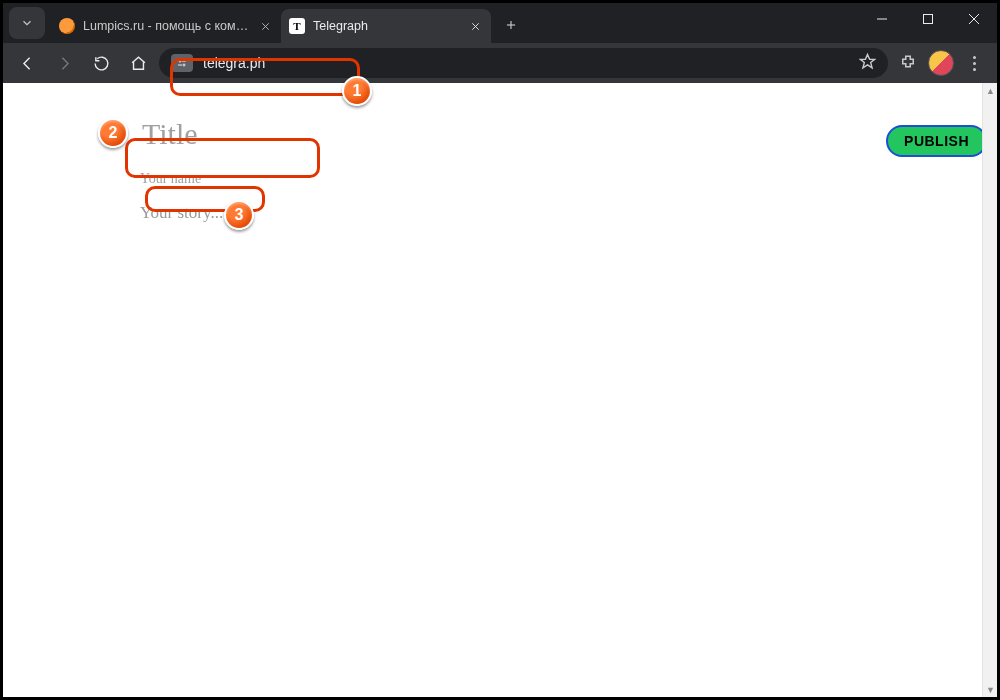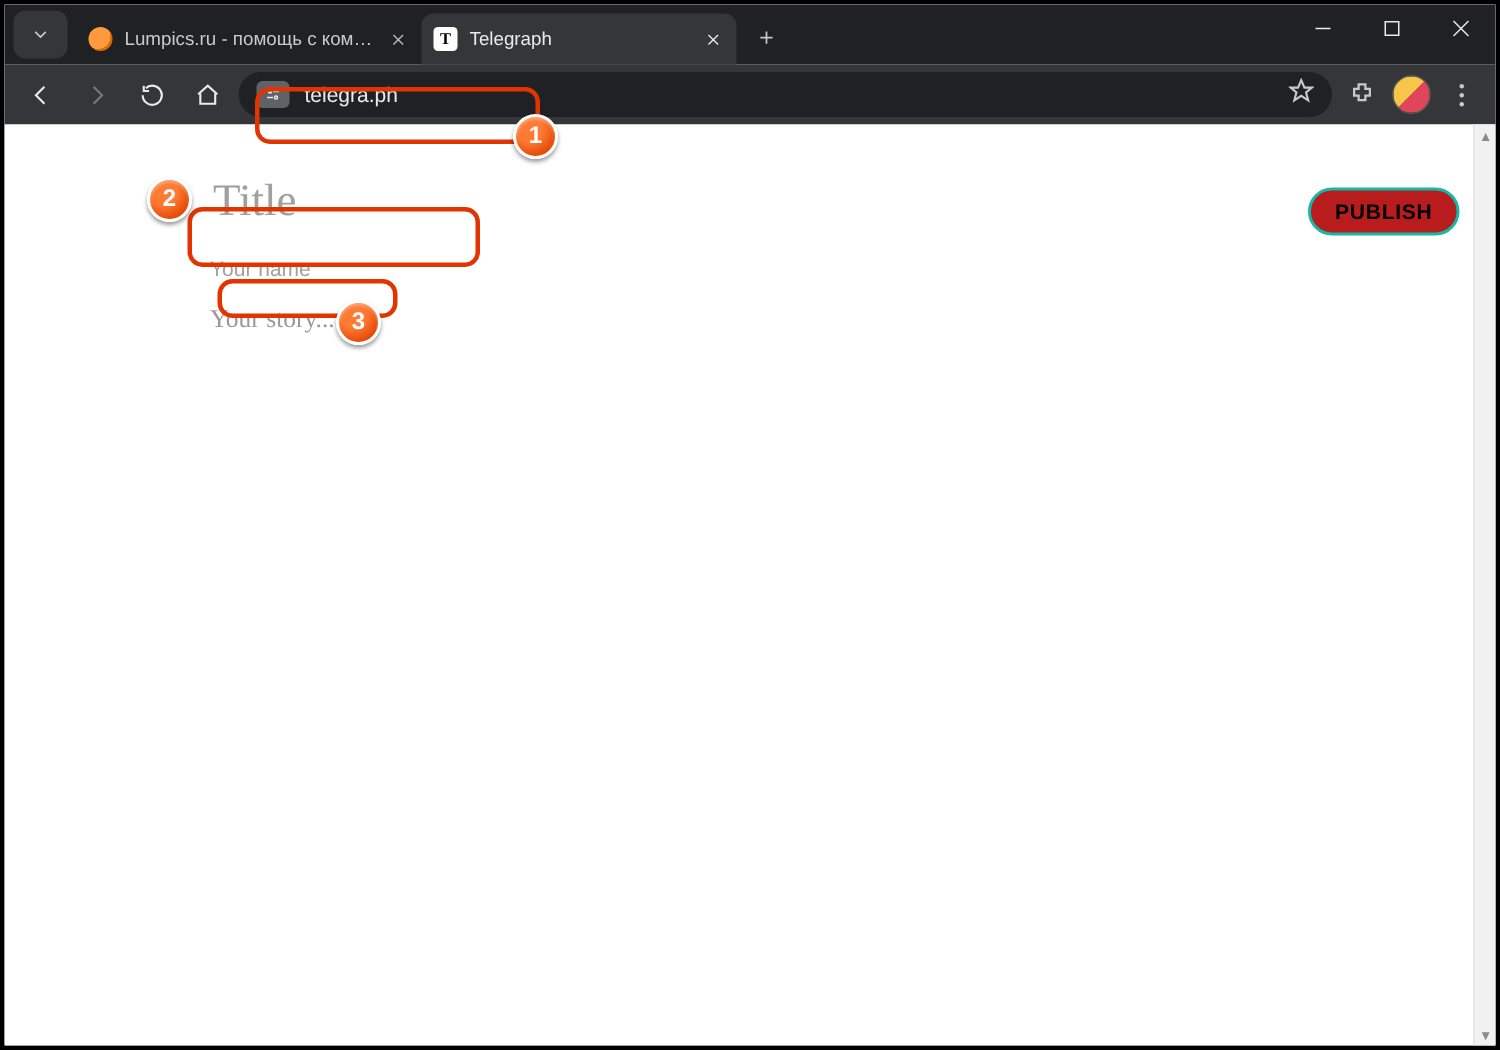--- a/index.html
+++ b/index.html
@@ -97,46 +97,46 @@
       font-family: Georgia, "Times New Roman", serif;
       font-size: 30px;
       color: #a0a0a0;
       border: none; outline: none;
       width: 100%;
       background: transparent;
       padding: 4px 6px;
     }
     .name-input {
       display:block;
-      font-family: Liberation Sans, sans-serif;
+      font-family: Liberation Serif, serif;
       font-size: 14px;
       color: #3b82f6;
       border: none; outline:none;
       width: 180px;
       background: transparent;
       margin-top: 14px;
       padding: 2px 4px;
     }
     .story-input {
       font-family: Georgia, "Times New Roman", serif;
       font-size: 17px;
       color: #9a9a9a;
       margin-top: 14px;
       padding-left: 4px;
     }
     .publish {
       position:absolute;
-      right: 24px; top: 42px;
-      border: 2px solid #14b8a6;
+      right: 10px; top: 42px;
+      border: 2px solid #1d4ed8;
       border-radius: 18px;
       padding: 6px 16px;
       font-weight: 700;
       font-size: 14px;
       letter-spacing: 0.5px;
-      background:#b91c1c;
+      background:#22c55e;
       cursor:pointer;
     }
     .scrollbar-gutter {
       position:absolute; right:0; top:0; bottom:0;
       width:15px;
       background:#f1f1f1;
       border-left:1px solid #e3e3e3;
     }
     .scroll-up, .scroll-down {
       position:absolute; left:0; width:15px; height:15px;

